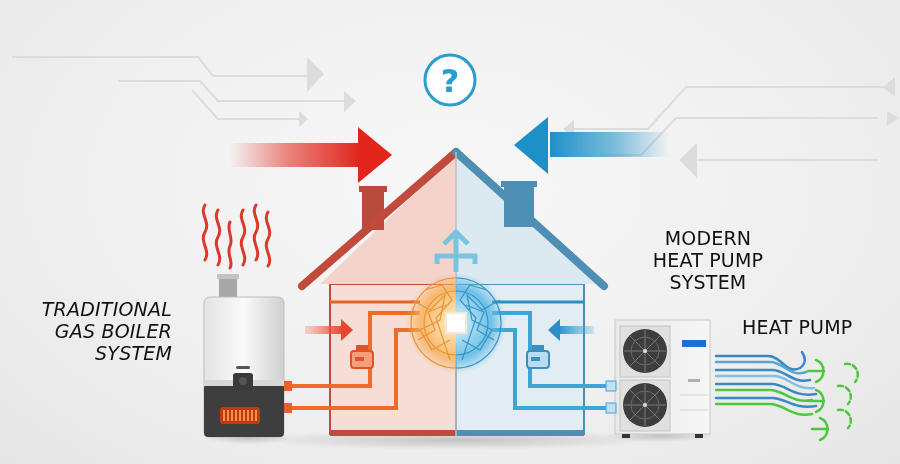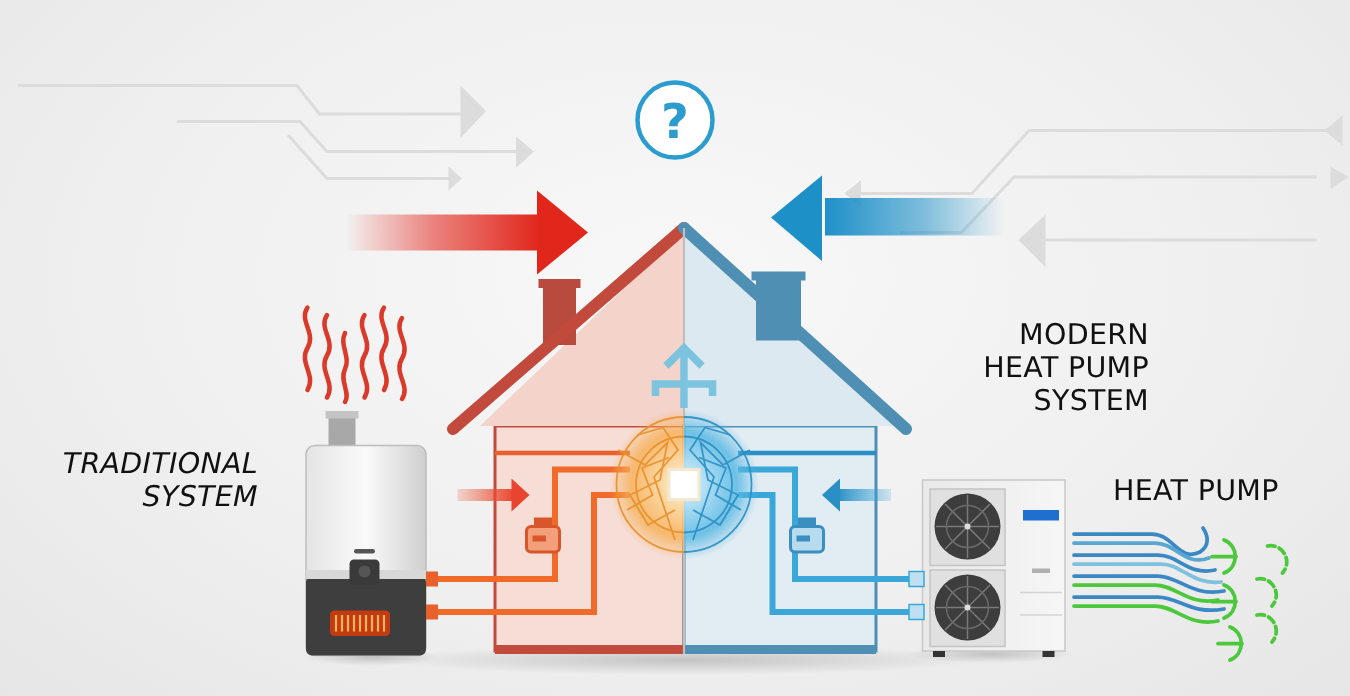--- a/index.html
+++ b/index.html
@@ -3,21 +3,21 @@
   <meta charset="utf-8">
   <style>
     html,body{margin:0;padding:0;}
     body{width:900px;height:464px;overflow:hidden;position:relative;
       background:radial-gradient(ellipse at 50% 40%, #f8f8f8 0%, #efefef 60%, #e6e6e6 100%);
       font-family:"DejaVu Sans", sans-serif;}
     .label{position:absolute;font-family:"DejaVu Sans", sans-serif;font-weight:normal;color:#111;
       font-size:19px;line-height:22px;letter-spacing:0.2px;}
     .label span{display:block;}
     #label-left{left:14px;top:298px;text-align:right;width:158px;font-style:italic;}
-    #label-modern{left:650px;top:212px;text-align:right;width:116px;}
+    #label-modern{left:650px;top:227px;text-align:center;width:116px;}
     #label-hp{left:742px;top:316px;font-size:19px;}
     svg{position:absolute;left:0;top:0;}
   </style>
 </head>
 <body>
 
 <svg width="900" height="464" viewBox="0 0 900 464">
   <defs>
     <linearGradient id="redArrowGrad" x1="0" y1="0" x2="1" y2="0">
       <stop offset="0" stop-color="#e1261c" stop-opacity="0"></stop>
@@ -279,20 +279,21 @@
         <line x1="812" y1="429" x2="828" y2="429"></line>
       <path d="M845 364 C855 362, 862 374, 855 382" stroke-dasharray="5 3"></path>
       <path d="M838 386 C848 384, 855 396, 848 404" stroke-dasharray="5 3"></path>
       <path d="M838 410 C848 408, 855 420, 848 428" stroke-dasharray="5 3"></path>
     </g>
   </g>
 </svg>
 
 <div class="label" id="label-left">
   <span>TRADITIONAL</span>
+  <span>GAS BOILER</span>
   <span>SYSTEM</span>
 </div>
 
 <div class="label" id="label-modern">
   <span>MODERN</span>
   <span>HEAT PUMP</span>
   <span>SYSTEM</span>
 </div>
 
 <div class="label" id="label-hp">HEAT PUMP</div>

